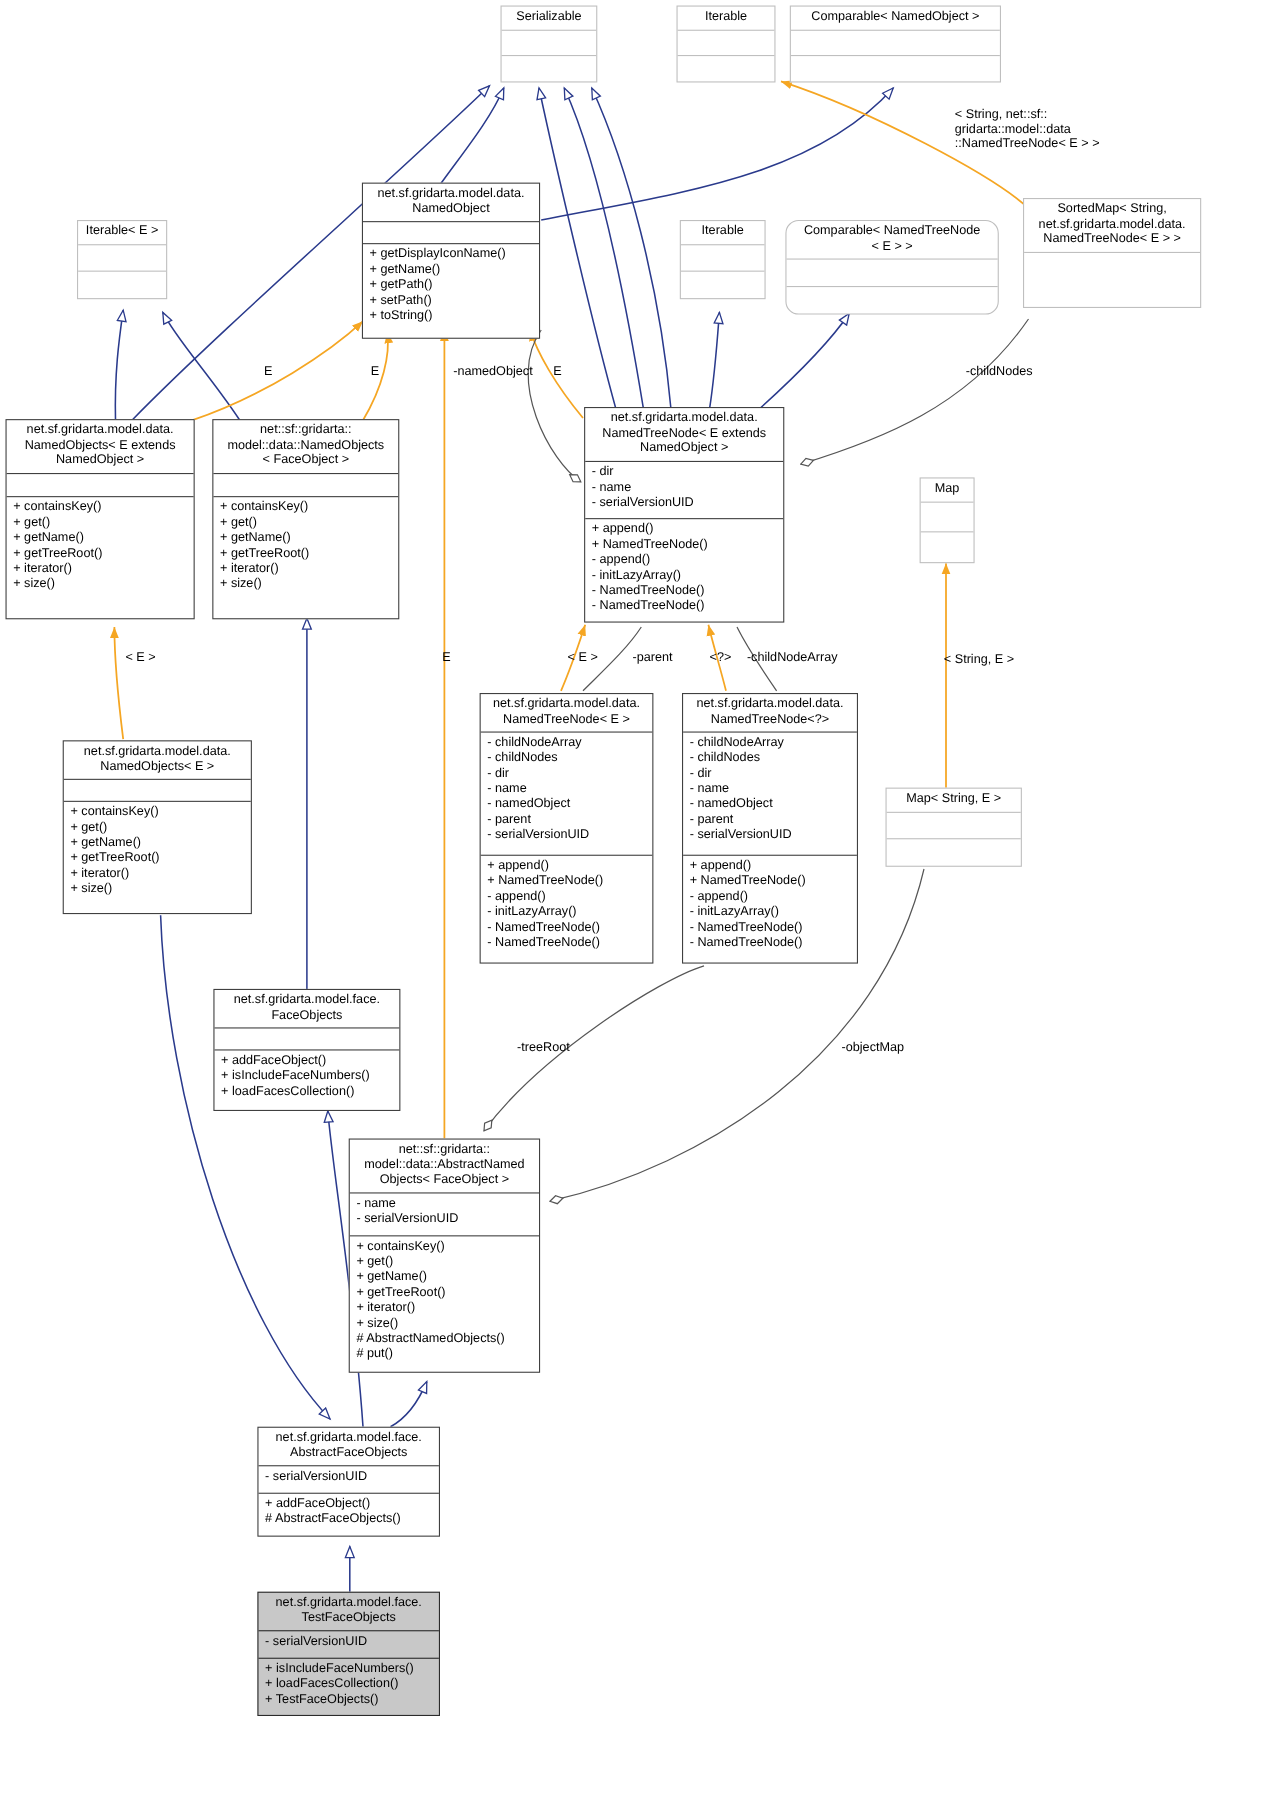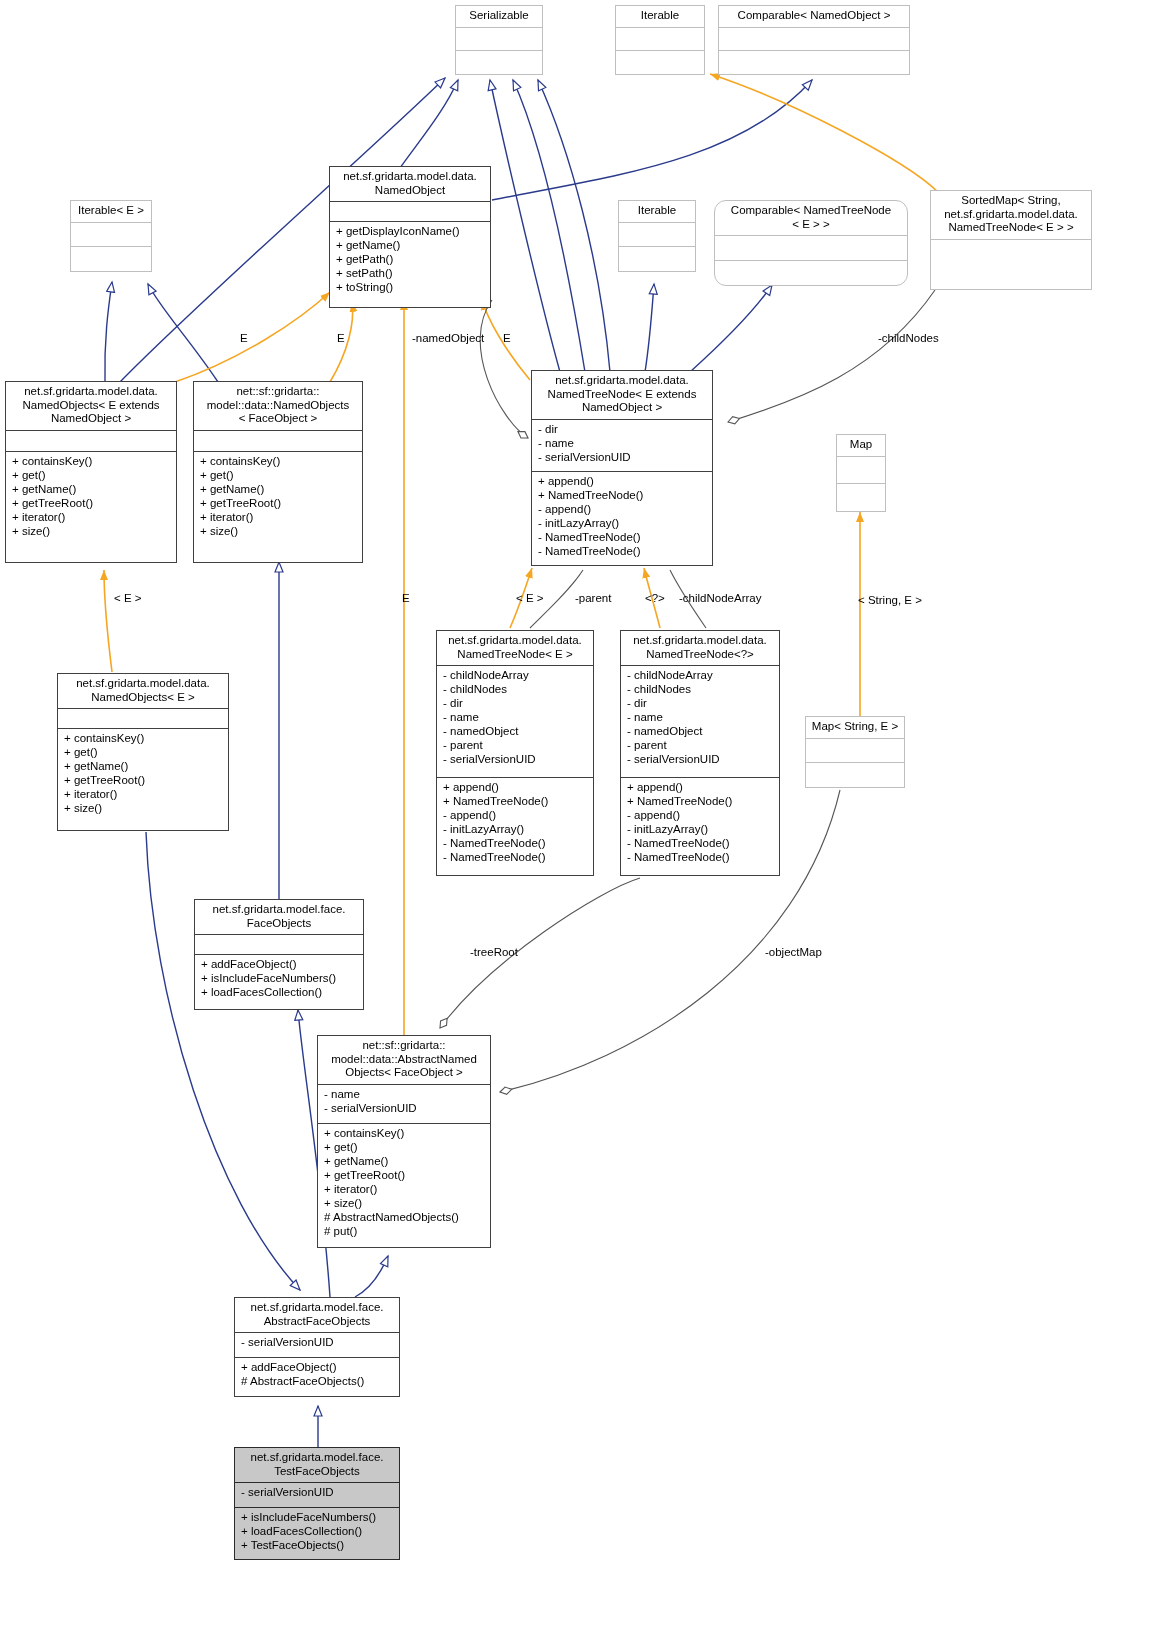--- a/index.html
+++ b/index.html
@@ -170,21 +170,21 @@
     <div class="sec empty"></div>
     <div class="sec empty2"></div>
   </div>
 
   <div class="node ext" style="left:718px; top:5px; width:192px; height:70px;">
     <div class="title">Comparable&lt; NamedObject &gt;</div>
     <div class="sec empty"></div>
     <div class="sec empty2"></div>
   </div>
 
-  <div class="node ext" style="left:930px; top:190px; width:162px; height:100px;">
+  <div class="node ext" style="left:930px; top:180px; width:162px; height:100px;">
     <div class="title">SortedMap&lt; String,
 net.sf.gridarta.model.data.
 NamedTreeNode&lt; E &gt; &gt;</div>
     <div class="sec empty2"></div>
   </div>
 
   <div class="node main" style="left:329px; top:166px; width:162px; height:142px;">
     <div class="title">net.sf.gridarta.model.data.
 NamedObject</div>
     <div class="sec empty2"></div>
@@ -302,21 +302,21 @@
 - parent
 - serialVersionUID</div>
     <div class="sec">+ append()
 + NamedTreeNode()
 - append()
 - initLazyArray()
 - NamedTreeNode()
 - NamedTreeNode()</div>
   </div>
 
-  <div class="node ext" style="left:805px; top:716px; width:100px; height:72px;">
+  <div class="node ext" style="left:805px; top:716px; width:124px; height:72px;">
     <div class="title">Map&lt; String, E &gt;</div>
     <div class="sec empty"></div>
     <div class="sec empty2"></div>
   </div>
 
   <div class="node main" style="left:194px; top:899px; width:170px; height:111px;">
     <div class="title">net.sf.gridarta.model.face.
 FaceObjects</div>
     <div class="sec empty2"></div>
     <div class="sec">+ addFaceObject()
@@ -350,20 +350,23 @@
 
   <div class="node hl" style="left:234px; top:1447px; width:166px; height:113px;">
     <div class="title">net.sf.gridarta.model.face.
 TestFaceObjects</div>
     <div class="sec">- serialVersionUID</div>
     <div class="sec">+ isIncludeFaceNumbers()
 + loadFacesCollection()
 + TestFaceObjects()</div>
   </div>
 
+  <div class="elabel" style="left:868px; top:98px; width:200px;">&lt; String, net::sf::
+gridarta::model::data
+::NamedTreeNode&lt; E &gt; &gt;</div>
   <div class="elabel" style="left:240px; top:332px;">E</div>
   <div class="elabel" style="left:337px; top:332px;">E</div>
   <div class="elabel" style="left:412px; top:332px;">-namedObject</div>
   <div class="elabel" style="left:503px; top:332px;">E</div>
   <div class="elabel" style="left:878px; top:332px;">-childNodes</div>
   <div class="elabel" style="left:114px; top:592px;">&lt; E &gt;</div>
   <div class="elabel" style="left:402px; top:592px;">E</div>
   <div class="elabel" style="left:516px; top:592px;">&lt; E &gt;</div>
   <div class="elabel" style="left:575px; top:592px;">-parent</div>
   <div class="elabel" style="left:645px; top:592px;">&lt;?&gt;</div>

